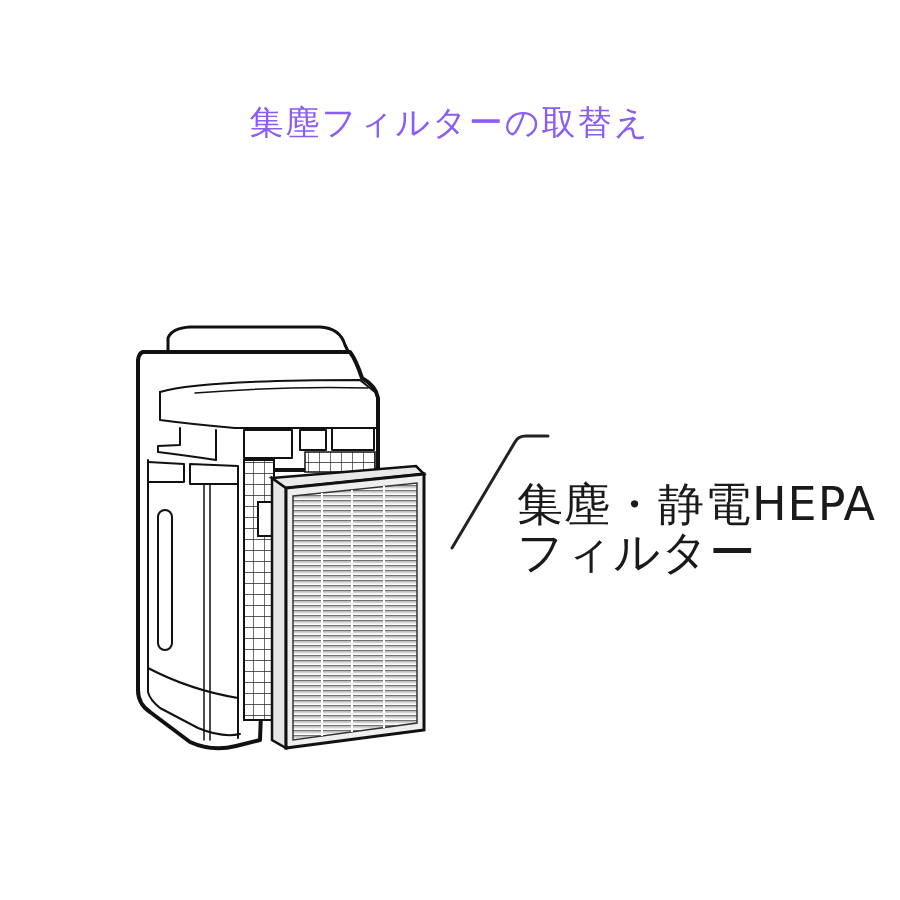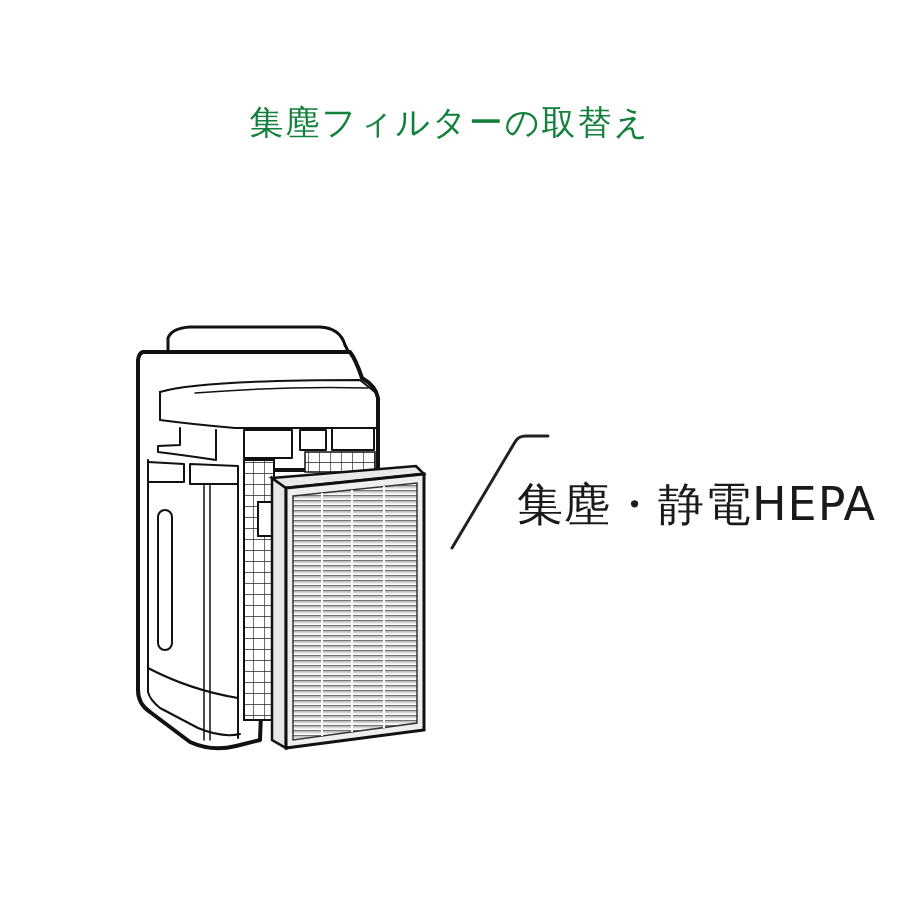--- a/index.html
+++ b/index.html
@@ -8,21 +8,21 @@
   .title { position:absolute; left:0; top:100px; width:900px; text-align:center;
            font-size:34px; letter-spacing:2px; font-weight:500; }
   .illus { position:absolute; left:0; top:0; width:900px; height:900px; }
   .label { position:absolute; left:517px; top:480px; font-size:46px; line-height:48px;
            color:#1a1a1a; letter-spacing:1px; }
   .label span { display:block; }
 </style>
 </head>
 <body>
 
-<div class="title" style="color:#15803d;">集塵フィルターの取替え</div>
+<div class="title" style="color:#8b5cf6;">集塵フィルターの取替え</div>
 
 <svg class="illus" viewBox="0 0 900 900" xmlns="http://www.w3.org/2000/svg">
   <defs>
     <pattern id="grid" width="11" height="11" patternUnits="userSpaceOnUse">
       <rect width="11" height="11" fill="#fff"></rect>
       <path d="M11 0 L0 0 0 11" fill="none" stroke="#222" stroke-width="1.3"></path>
     </pattern>
     <pattern id="pleats" width="10" height="5" patternUnits="userSpaceOnUse">
       <rect width="10" height="5" fill="#fff"></rect>
       <line x1="0" y1="0.8" x2="10" y2="0.8" stroke="#444" stroke-width="1.1"></line>
@@ -78,13 +78,14 @@
     <line x1="322" y1="493" x2="322" y2="736" stroke="#fff" stroke-width="2"></line>
     <line x1="352" y1="490" x2="352" y2="732" stroke="#fff" stroke-width="2"></line>
     <line x1="384" y1="486" x2="384" y2="728" stroke="#fff" stroke-width="2"></line>
   </g>
 
   <path d="M452 548 L515 442 Q518 436 526 436 L548 436" fill="none" stroke="#222" stroke-width="3" stroke-linecap="round"></path>
 </svg>
 
 <div class="label">
   <span>集塵・静電HEPA</span>
+  <span>フィルター</span>
 </div>
 
 </body></html>

